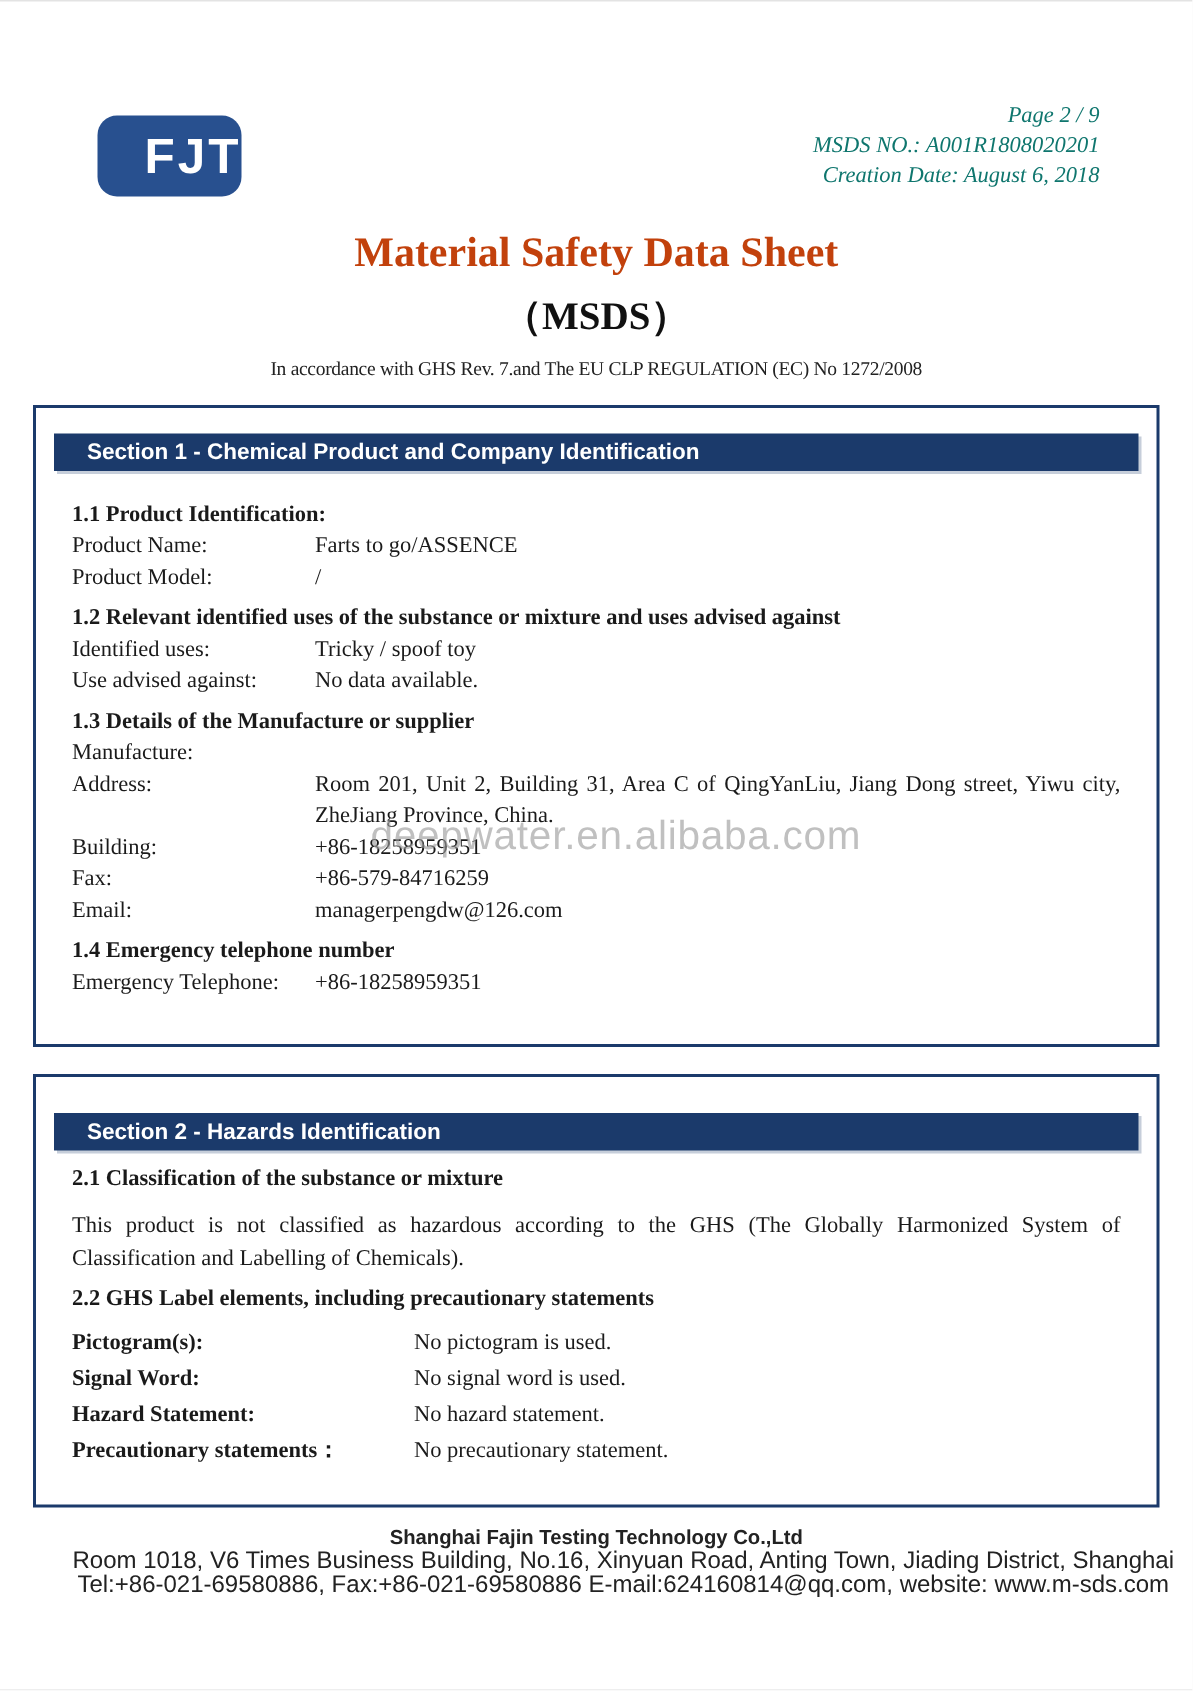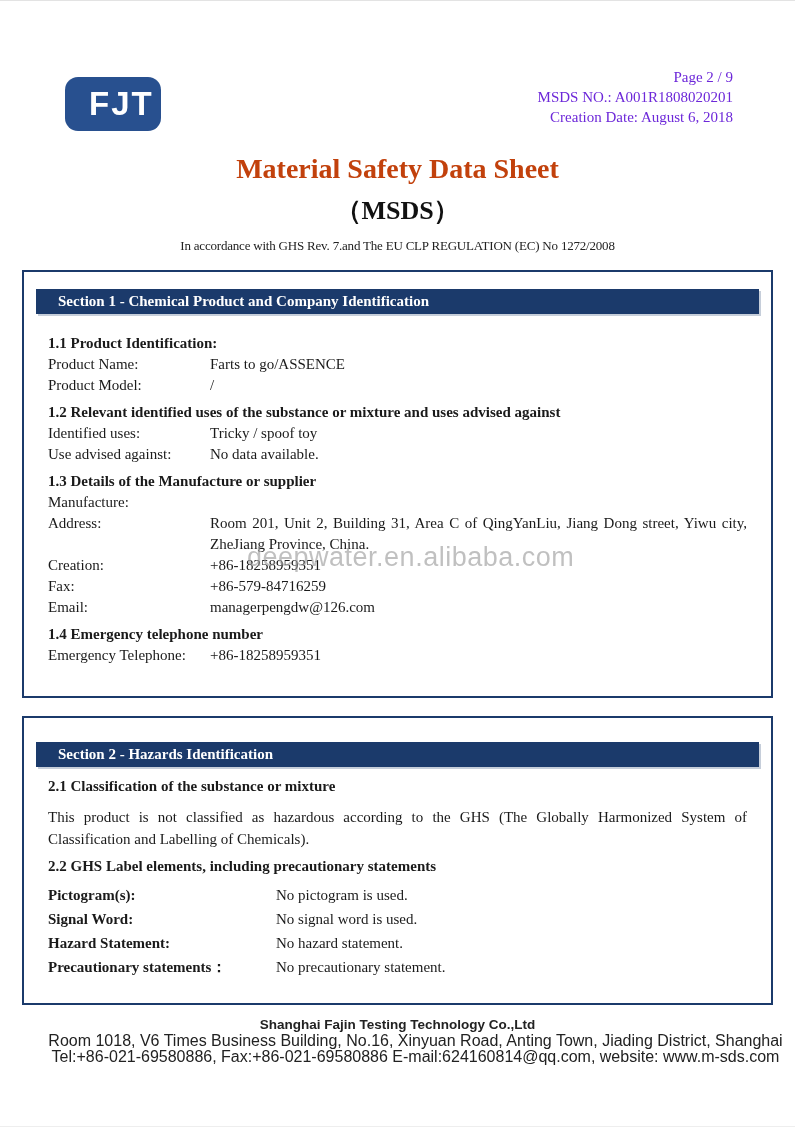--- a/index.html
+++ b/index.html
@@ -25,33 +25,33 @@
     padding: 66px 62px 0 65px;
   }
   .logo {
     margin-top: 10px;
     width: 96px;
     height: 54px;
     background: #28508f;
     border-radius: 13px;
     display: flex;
     align-items: center;
-    justify-content: flex-start;
+    justify-content: flex-end;
     color: #ffffff;
     font-family: "Liberation Sans", sans-serif;
     font-weight: bold;
     font-size: 33px;
     letter-spacing: 2px;
-    padding-left: 24px;
   }
   .header-meta {
     text-align: right;
     font-size: 15px;
     line-height: 20px;
-    color: #6d28d9;
+    color: #0f766e;
+    font-style: italic;
   }
 
   
   .title-block { text-align: center; }
   .doc-title {
     margin-top: 22px;
     font-size: 28px;
     font-weight: bold;
     color: #c2410c;
   }
@@ -74,21 +74,21 @@
     border: 2px solid #1b3a6b;
     background: #ffffff;
   }
   .box-1 { margin-top: 16px; min-height: 428px; padding-bottom: 12px; }
   .box-2 { margin-top: 18px; min-height: 272px; padding-bottom: 24px; }
 
   .section-bar {
     margin: 17px 12px 0 12px;
     background: #1b3a6b;
     color: #ffffff;
-    font-family: Liberation Serif, serif;
+    font-family: Liberation Sans, sans-serif;
     font-weight: bold;
     font-size: 15px;
     padding: 4px 8px 4px 22px;
     box-shadow: 2px 2px 0 rgba(27,58,107,0.25);
   }
 
   .content { padding: 0 24px; font-size: 15px; line-height: 21px; }
 
   .sub-heading {
     font-weight: bold;
@@ -185,21 +185,21 @@
 
       <div class="sub-heading">1.3 Details of the Manufacture or supplier</div>
       <div class="row">
         <span class="lbl">Manufacture:</span>
       </div>
       <div class="row">
         <span class="lbl">Address:</span>
         <span class="val justify">Room 201, Unit 2, Building 31, Area C of QingYanLiu, Jiang Dong street, Yiwu city, ZheJiang Province, China.</span>
       </div>
       <div class="row">
-        <span class="lbl">Creation:</span>
+        <span class="lbl">Building:</span>
         <span class="val">+86-18258959351</span>
       </div>
       <div class="row">
         <span class="lbl">Fax:</span>
         <span class="val">+86-579-84716259</span>
       </div>
       <div class="row">
         <span class="lbl">Email:</span>
         <span class="val">managerpengdw@126.com</span>
       </div>

